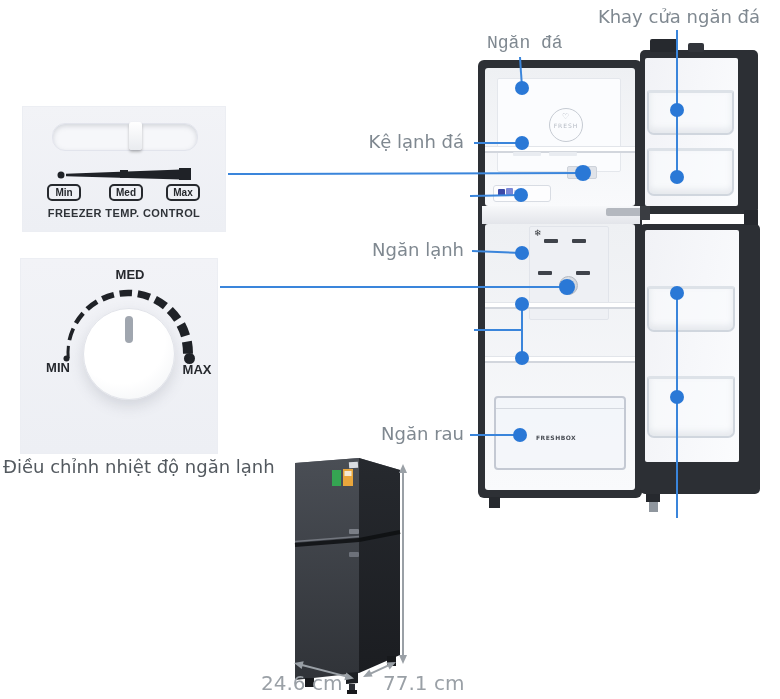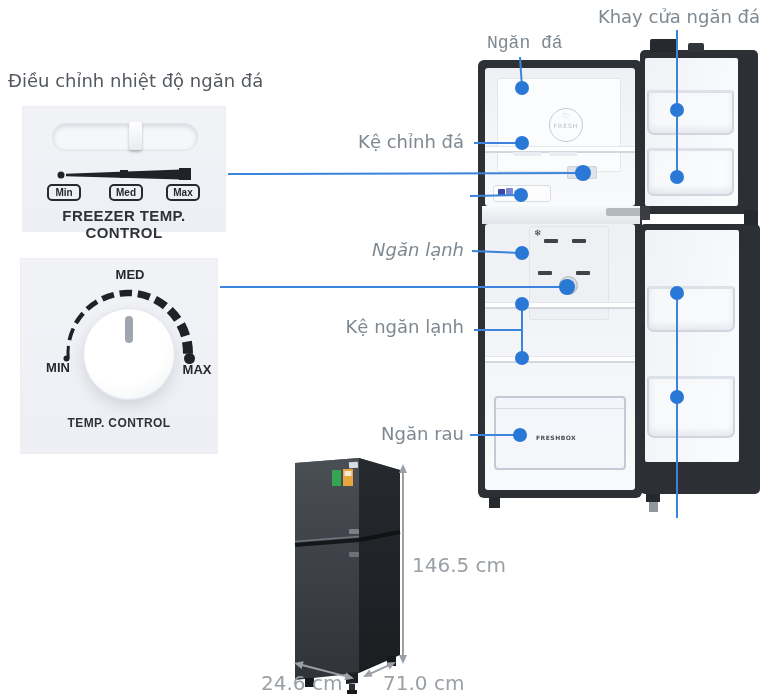--- a/index.html
+++ b/index.html
@@ -18,21 +18,21 @@
   .panel-dial{left:20px;top:258px;width:198px;height:196px;}
   .groove{position:absolute;left:30px;top:17px;width:144px;height:26px;border-radius:13px;
           background:#f6f7fa;border:1px solid #e2e4ec;box-shadow:inset 0 2px 5px rgba(120,126,140,.28);}
   .knob{position:absolute;left:76px;top:-2px;width:13px;height:28px;border-radius:3px;
         background:linear-gradient(180deg,#ffffff,#e9ebef);box-shadow:0 2px 3px rgba(0,0,0,.25);}
   .taper-svg{position:absolute;left:0;top:0;}
   .chip{position:absolute;top:78px;width:30px;height:13px;border:2px solid #26292e;border-radius:5px;
         font-size:10px;font-weight:bold;color:#26292e;text-align:center;line-height:13px;
         background:transparent;font-family:"Liberation Sans",sans-serif;}
   .chip-min{left:25px;} .chip-med{left:87px;} .chip-max{left:144px;}
-  .panel-caption{position:absolute;left:0;width:100%;text-align:center;font-size:15px;font-weight:bold;
+  .panel-caption{position:absolute;left:0;width:100%;text-align:center;font-size:11px;font-weight:bold;
         color:#2f3338;letter-spacing:.4px;font-family:"Liberation Sans",sans-serif;}
   .cap-frz{top:101px;} .cap-dial{top:158px;font-size:12px;}
   .dial-label{position:absolute;font-size:13px;font-weight:bold;color:#26292e;text-align:center;
         font-family:"Liberation Sans",sans-serif;}
   .dial-med{left:80px;top:9px;width:60px;} .dial-min{left:16px;top:102px;width:44px;}
   .dial-max{left:152px;top:104px;width:50px;}
   .dial-knob{position:absolute;left:63px;top:50px;width:90px;height:90px;border-radius:50%;
         background:radial-gradient(circle at 42% 35%,#ffffff 55%,#eef0f3);
         border:1px solid #e2e4ea;box-shadow:0 6px 14px rgba(90,96,110,.18);}
   .indicator{position:absolute;left:41px;top:7px;width:8px;height:27px;border-radius:4px;background:#a0a6af;}
@@ -78,21 +78,20 @@
   .foot-screw{position:absolute;background:#8f969e;z-index:1;}
 
   .leaders{position:absolute;left:0;top:0;z-index:20;}
   .mini-fridge{position:absolute;left:250px;top:440px;z-index:4;}
 </style>
 </head>
 <body>
 
 <div class="stage">
 
-  <div class="heading" style="left:8px;top:70px;">Điều chỉnh nhiệt độ ngăn đá</div>
 
   <div class="panel panel-freezer">
     <div class="groove">
       <div class="knob"></div>
     </div>
     <svg class="taper-svg" width="204" height="126" viewBox="0 0 204 126">
       <circle cx="39" cy="69" r="3.5" fill="#1f2227"></circle>
       <polygon points="44,67.8 44,70.2 159,73.5 159,63.5" fill="#1f2227"></polygon>
       <rect x="98" y="64" width="8" height="8" fill="#1f2227"></rect>
       <rect x="157" y="62" width="12" height="12" fill="#1f2227"></rect>
@@ -118,23 +117,23 @@
         <path d="M 135.1 41.4 A 60 60 0 0 1 145.4 48.1" stroke="#1f2227" stroke-width="7.9" fill="none"></path>
         <path d="M 149.8 52.0 A 60 60 0 0 1 157.7 61.4" stroke="#1f2227" stroke-width="8.6" fill="none"></path>
         <path d="M 160.8 66.5 A 60 60 0 0 1 165.5 77.9" stroke="#1f2227" stroke-width="9.3" fill="none"></path>
         <path d="M 166.9 83.6 A 60 60 0 0 1 168.0 95.8" stroke="#1f2227" stroke-width="10.0" fill="none"></path>
       </svg>
     <div class="dial-knob">
       <div class="indicator"></div>
     </div>
     <div class="dial-label dial-min">MIN</div>
     <div class="dial-label dial-max">MAX</div>
-    <div class="panel-caption cap-dial">TEMP. CONTROL</div>
-  </div>
-
+  </div>
+
+  <div class="heading" style="left:3px;top:456px;">Điều chỉnh nhiệt độ ngăn lạnh</div>
 
   <div class="cabinet"></div>
 
   <div class="interior frz-int">
     <div class="backwall" style="left:12px;top:10px;width:122px;height:92px;"></div>
     <div class="fresh-circle">
       <span class="heart">♡</span>
       <span>FRESH</span>
     </div>
     <div class="shelf" style="top:78px;"></div>
@@ -231,23 +230,22 @@
       <polygon points="104,238.5 94.3,240.2 96.3,232.4" stroke="none"></polygon>
     </g>
 
     <g stroke="#9aa0a6" stroke-width="2" fill="#9aa0a6">
       <line x1="120" y1="233.8" x2="139" y2="225.2"></line>
       <polygon points="113,237 122.6,236.6 119.4,229.6" stroke="none"></polygon>
       <polygon points="146,222 136.4,222.4 139.6,229.4" stroke="none"></polygon>
     </g>
   </svg>
 
-  <div class="dim" style="left:412px;top:553px;">146.5 cm</div>
   <div class="dim" style="left:261px;top:671px;">24.6 cm</div>
-  <div class="dim" style="left:383px;top:671px;">71.0 cm</div>
+  <div class="dim" style="left:383px;top:671px;">77.1 cm</div>
 
   <svg class="leaders" width="780" height="699" viewBox="0 0 780 699">
     <g stroke="#3a85db" stroke-width="2" fill="none">
       <line x1="228" y1="174" x2="583" y2="173"></line>
       <line x1="220" y1="287" x2="567" y2="287"></line>
       <line x1="520" y1="57" x2="522" y2="88"></line>
       <line x1="677" y1="30" x2="677" y2="177"></line>
       <line x1="474" y1="143" x2="522" y2="143"></line>
       <line x1="470" y1="196" x2="521" y2="195"></line>
       <line x1="472" y1="251" x2="522" y2="253"></line>
@@ -268,18 +266,17 @@
       <circle cx="522" cy="304" r="7"></circle>
       <circle cx="522" cy="358" r="7"></circle>
       <circle cx="520" cy="435" r="7"></circle>
       <circle cx="677" cy="293" r="7"></circle>
       <circle cx="677" cy="397" r="7"></circle>
     </g>
   </svg>
 
   <div class="lbl" style="right:20px;top:6px;text-align:right;">Khay cửa ngăn đá</div>
   <div class="lbl" style="left:487px;top:33px;font-family:Liberation Mono, monospace;">Ngăn đá</div>
-  <div class="lbl" style="right:316px;top:131px;">Kệ chỉnh đá</div>
-  <div class="lbl" style="right:316px;top:239px;font-style:italic;">Ngăn lạnh</div>
-  <div class="lbl" style="right:316px;top:316px;">Kệ ngăn lạnh</div>
+  <div class="lbl" style="right:316px;top:131px;">Kệ lạnh đá</div>
+  <div class="lbl" style="right:316px;top:239px;">Ngăn lạnh</div>
   <div class="lbl" style="right:316px;top:423px;margin-left:27px;">Ngăn rau</div>
 
 </div>
 
 </body></html>

